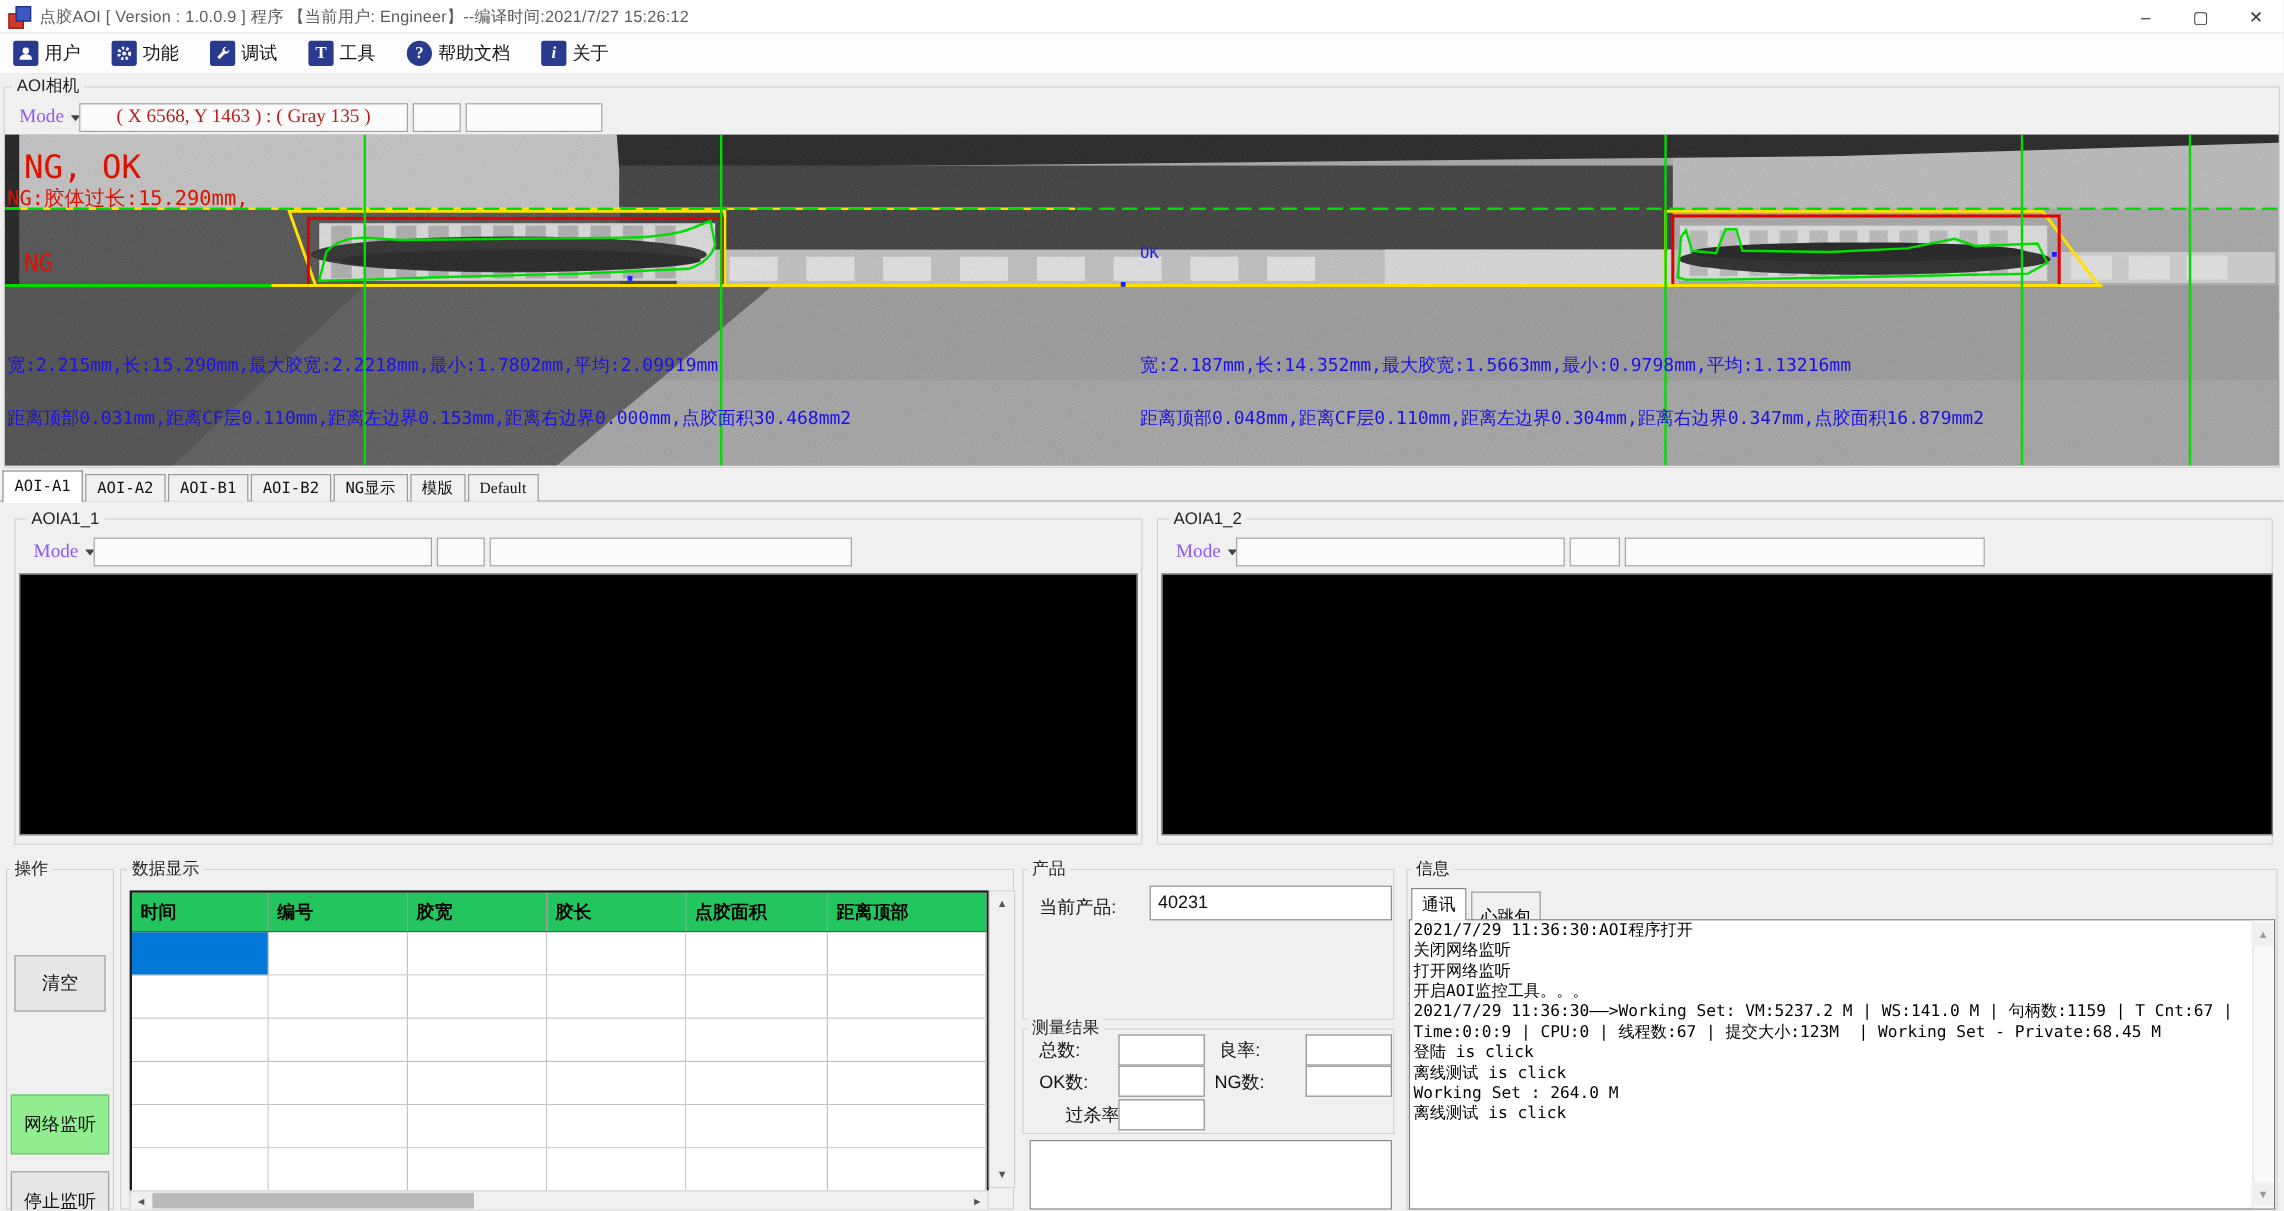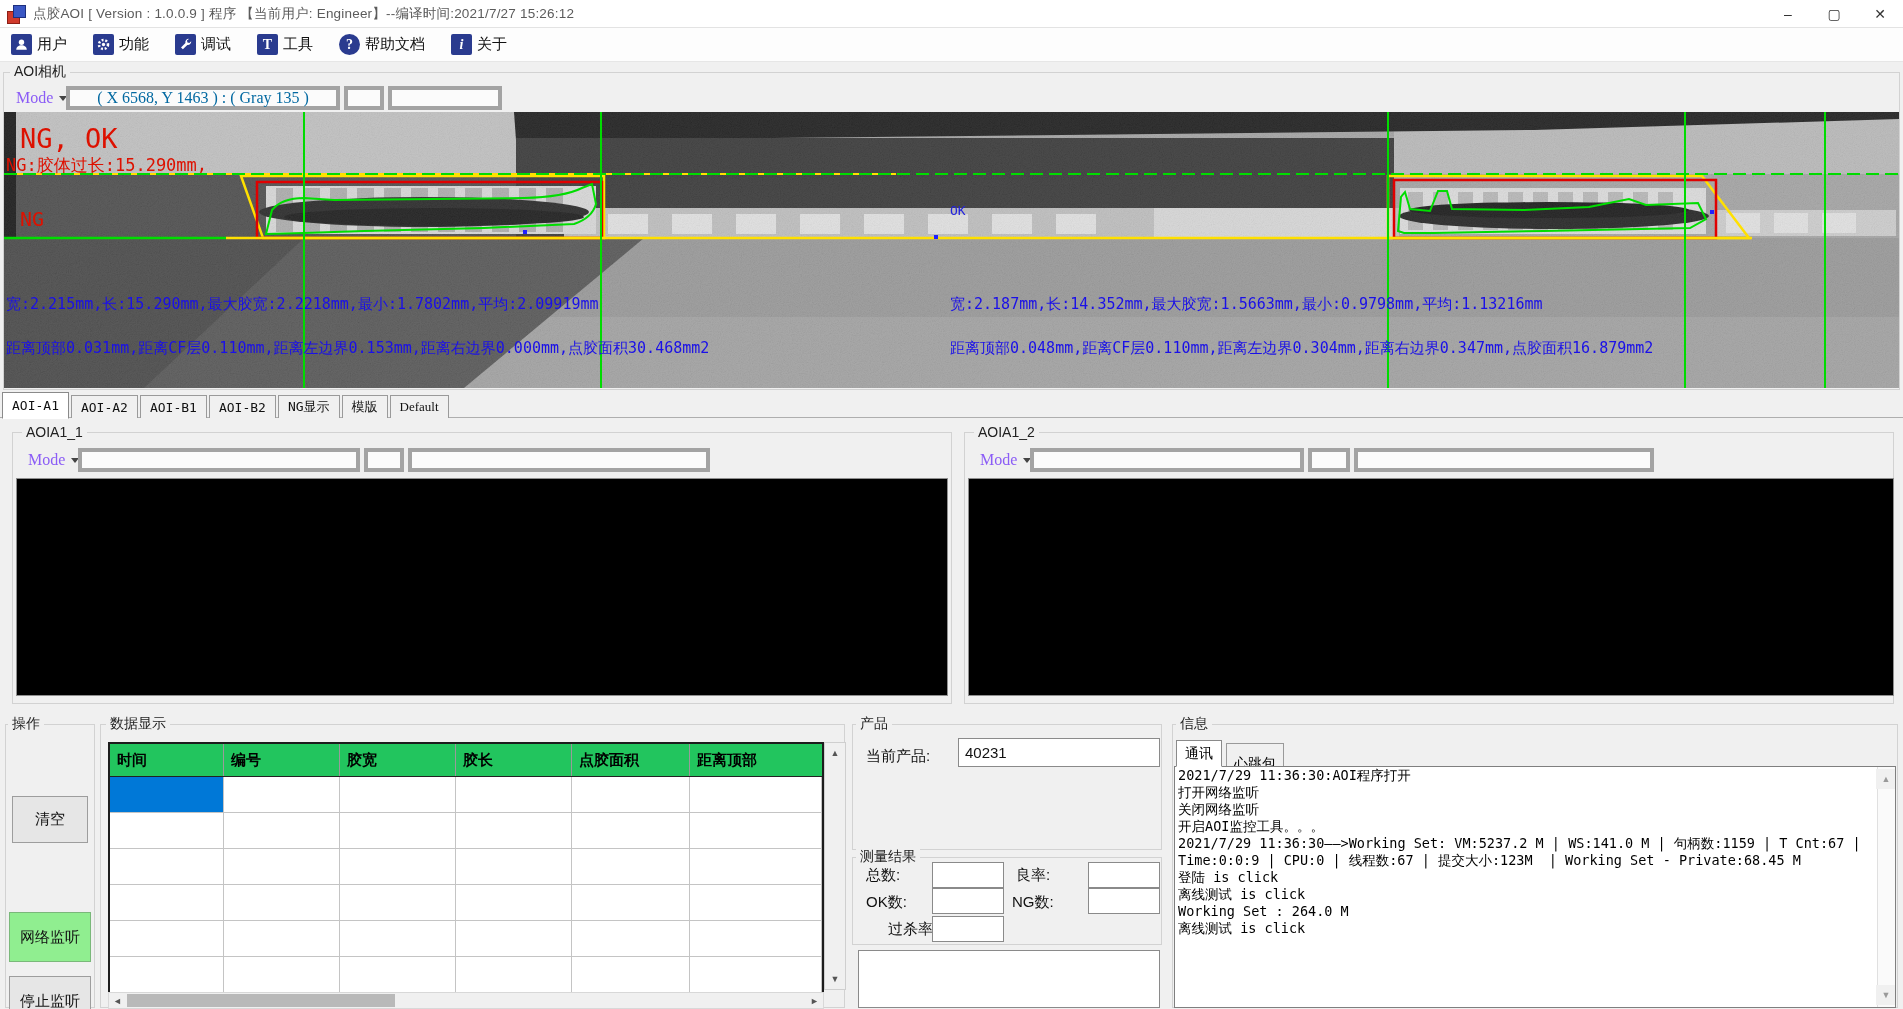--- a/index.html
+++ b/index.html
@@ -22,21 +22,21 @@
   .tbitem{display:flex;align-items:center;gap:5px;height:28px;padding:0 3px;}
   .tbicon{width:21px;height:21px;background:#2a3b8f;border-radius:2px;display:flex;align-items:center;justify-content:center;flex:0 0 auto;}
   .tbicon.glyph{color:#fff;font-weight:bold;font-size:14px;font-family:"Liberation Serif",serif;}
   .tblabel{font-size:15px;color:#111;}
   
   .groupbox{position:absolute;border:1px solid #d2d2d2;background:transparent;box-sizing:border-box;}
   .gblabel{position:absolute;background:#f0f0f0;padding:0 4px;font-size:14px;color:#222;z-index:3;white-space:nowrap;}
   
   .modebtn{position:absolute;height:24px;display:flex;align-items:center;gap:6px;padding:0 6px;font-family:"Liberation Serif",serif;font-size:16px;color:#8b5cf6;}
   .ddarrow{width:0;height:0;border-left:4px solid transparent;border-right:4px solid transparent;border-top:5px solid #444;}
-  .modebox{position:absolute;height:24px;background:#fbfbfb;border:4px solid #a3a3a3;box-sizing:border-box;font-family:"Liberation Serif",serif;font-size:16px;color:#0369a1;display:flex;align-items:center;justify-content:center;white-space:nowrap;}
+  .modebox{position:absolute;height:24px;background:#fbfbfb;border:1px solid #a3a3a3;box-sizing:border-box;font-family:"Liberation Serif",serif;font-size:16px;color:#b91c1c;display:flex;align-items:center;justify-content:center;white-space:nowrap;}
   
   .tabstrip{position:absolute;left:2px;top:393px;height:25px;display:flex;align-items:flex-end;gap:2px;z-index:2;}
   .tab{height:22px;padding:0 9px;background:#f0f0f0;border:1px solid #9a9a9a;border-bottom:none;display:flex;align-items:center;font-family:"DejaVu Sans Mono",monospace;font-size:13px;color:#111;}
   .tab.active{height:25px;background:#ffffff;border:1px solid #8a8a8a;border-bottom:1px solid #ffffff;margin-bottom:-1px;}
   .tabline{position:absolute;left:0;top:417px;width:1903px;height:0;border-top:1px solid #aeaeae;}
   
   .blackpanel{position:absolute;background:#000;border:1px solid #8f8f8f;box-sizing:border-box;}
   
   .btn{position:absolute;background:#e6e6e6;border:1px solid #9d9d9d;display:flex;align-items:center;justify-content:center;font-size:15px;color:#111;box-sizing:border-box;}
   .btn.green{background:#90ee90;border:1px solid #7ab87a;}
@@ -360,22 +360,22 @@
 <div class="lbl" style="left:888px;top:920px;">过杀率:</div>
 <div class="inputbox" style="left:932px;top:916px;width:72px;height:26px;"></div>
 <div class="inputbox" style="left:858px;top:950px;width:302px;height:58px;"></div>
 
 <div class="gblabel" style="left:1176px;top:715px;">信息</div>
 <div class="groupbox" style="left:1172px;top:724px;width:726px;height:284px;"></div>
 <div class="itab" style="left:1176px;top:740px;width:46px;height:27px;background:#fff;border:1px solid #8a8a8a;border-bottom:1px solid #fff;z-index:2;">通讯</div>
 <div class="itab" style="left:1226px;top:743px;width:58px;height:40px;background:#f0f0f0;border:1px solid #9a9a9a;border-bottom:none;">心跳包</div>
 <div class="logbox">
   <div class="logline">2021/7/29 11:36:30:AOI程序打开</div>
+  <div class="logline">关闭网络监听</div>
   <div class="logline">打开网络监听</div>
-  <div class="logline">关闭网络监听</div>
   <div class="logline">开启AOI监控工具。。。</div>
   <div class="logline">2021/7/29 11:36:30——&gt;Working Set: VM:5237.2 M | WS:141.0 M | 句柄数:1159 | T Cnt:67 |</div>
   <div class="logline">Time:0:0:9 | CPU:0 | 线程数:67 | 提交大小:123M  | Working Set - Private:68.45 M</div>
   <div class="logline">登陆 is click</div>
   <div class="logline">离线测试 is click</div>
   <div class="logline">Working Set : 264.0 M</div>
   <div class="logline">离线测试 is click</div>
   <div class="logscroll">
     <div class="sbtn" style="top:2px;left:-2px;color:#999;">▲</div>
     <div class="sbtn" style="bottom:2px;top:auto;left:-2px;color:#999;">▼</div>

